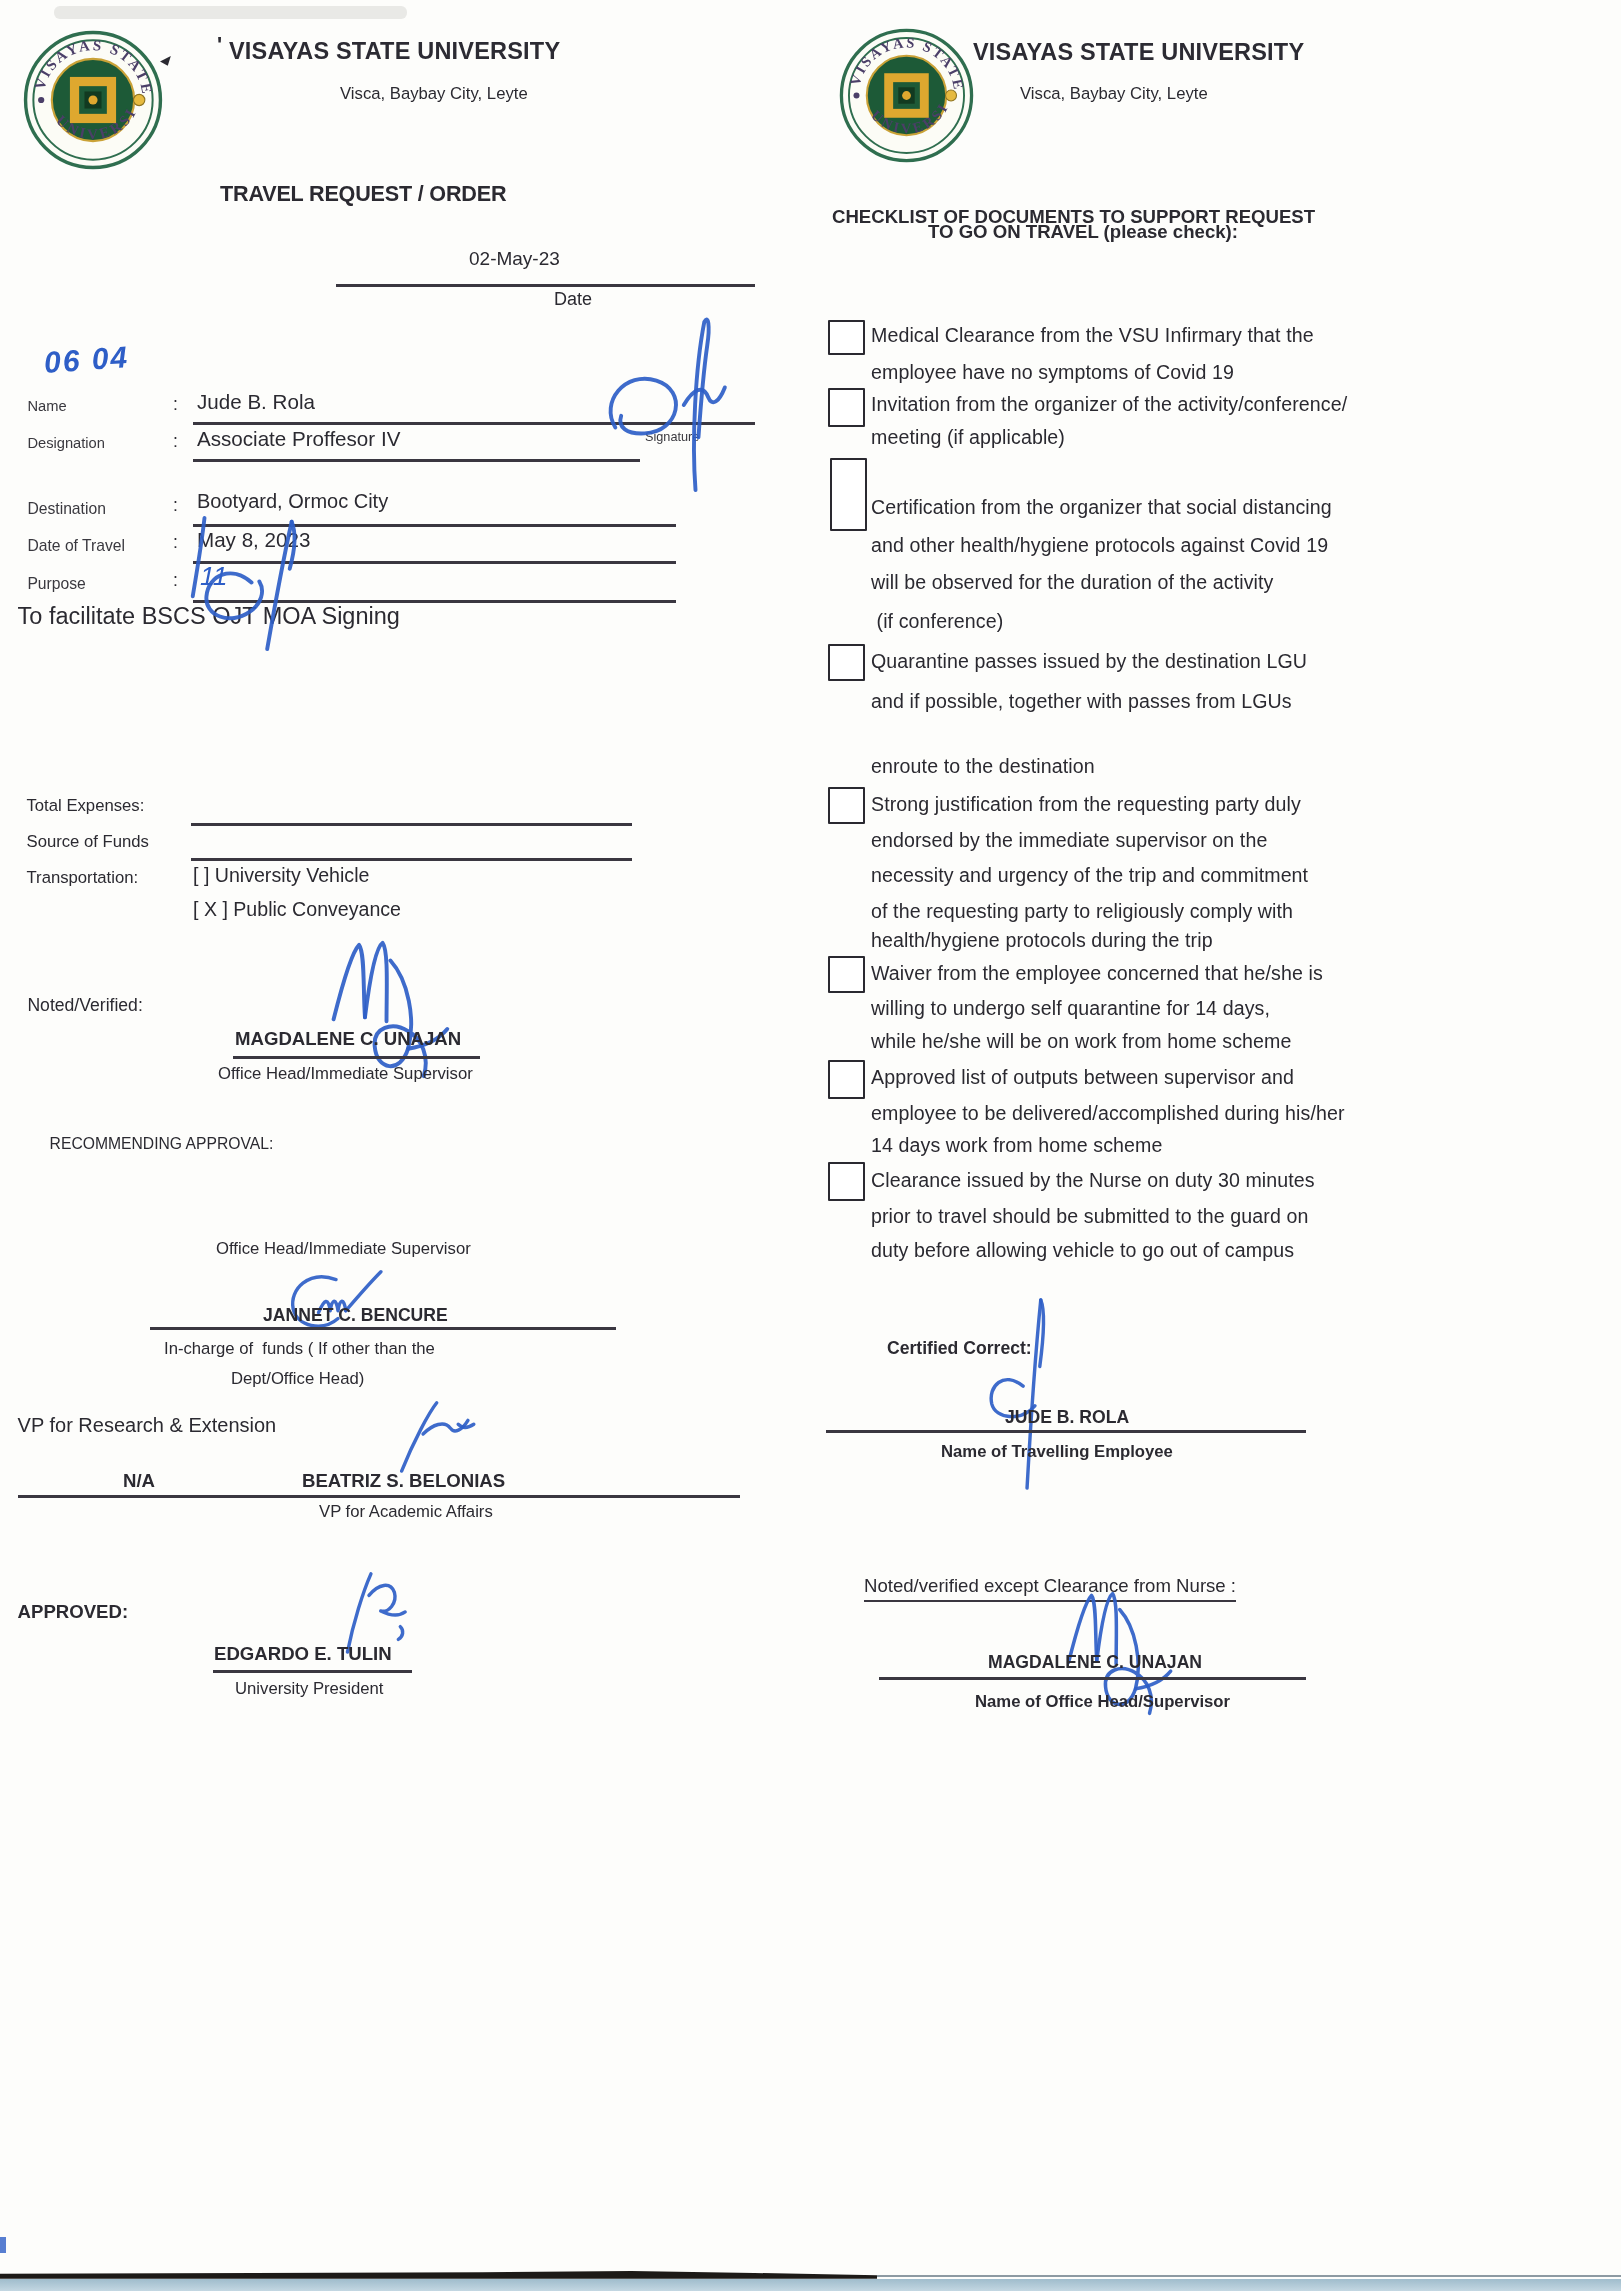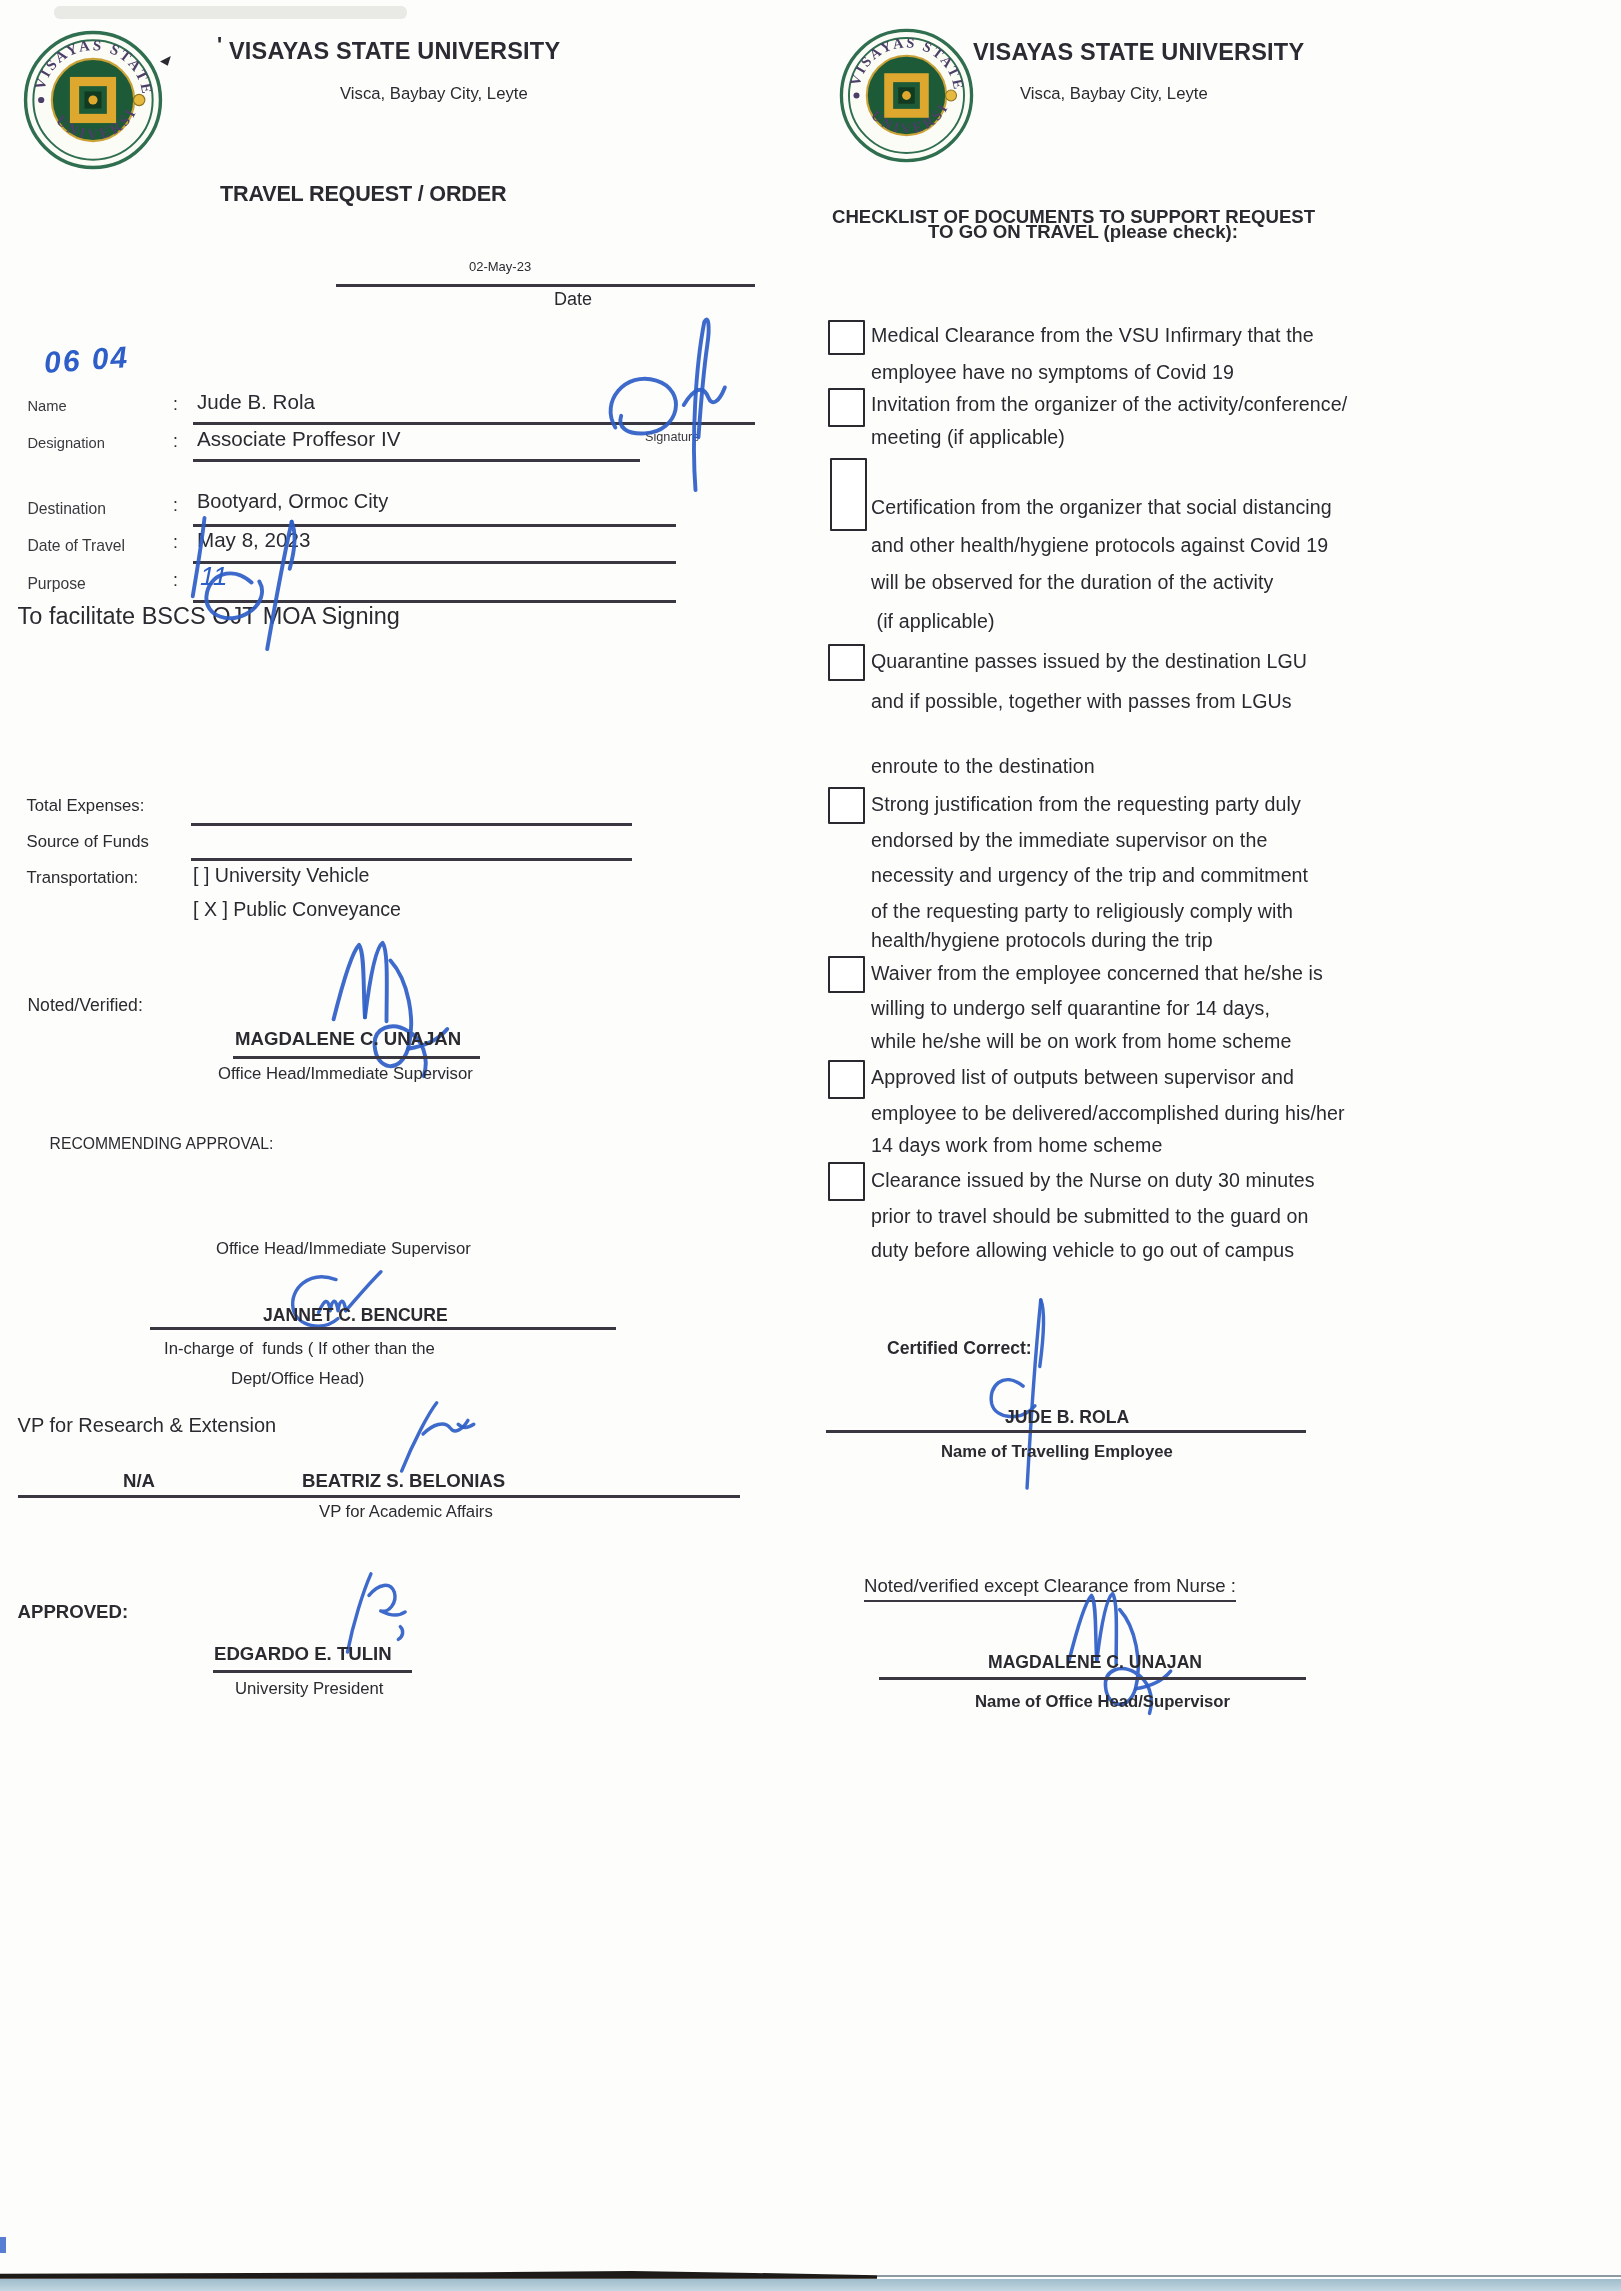--- a/index.html
+++ b/index.html
@@ -44,21 +44,21 @@
   <svg class="abs" style="left:21.6px;top:29px" width="142" height="142" viewBox="0 0 100 100">
       <use href="#seal"></use>
     </svg>
   <div class="abs" style="left:160px;top:56px;width:10.8px;height:9.8px;background:#2b2a31;clip-path:polygon(0 55%,100% 0,72% 100%);"></div>
 
   <div class="abs b" style="left:217px;top:32px;font-size:21.6px;">'</div>
   <div class="abs b" style="left:229px;top:38px;font-size:23.5px;letter-spacing:0.2px;color:#2c2b33;">VISAYAS STATE UNIVERSITY</div>
   <div class="abs" style="left:340px;top:84px;font-size:16.7px;">Visca, Baybay City, Leyte</div>
   <div class="abs b" style="left:220px;top:181px;font-size:21.6px;letter-spacing:-0.2px;">TRAVEL REQUEST / ORDER</div>
 
-  <div class="abs" style="left:469px;top:259px;font-size:13px;">02-May-23</div>
+  <div class="abs" style="left:469px;top:248px;font-size:19px;">02-May-23</div>
   <div class="line" style="left:336px;top:284px;width:419px;"></div>
   <div class="abs" style="left:554px;top:289px;font-size:18px;">Date</div>
 
   <div class="abs ink b" style="left:44px;top:343px;font-size:30px;font-style:italic;transform:rotate(-4deg);letter-spacing:2px;">06 04</div>
 
   <div class="abs" style="left:27.4px;top:398px;font-size:14.7px;color:#3a393f;">Name</div>
   <div class="abs" style="left:173px;top:394px;font-size:17.6px;">:</div>
   <div class="abs" style="left:197px;top:390px;font-size:20.6px;">Jude B. Rola</div>
   <div class="line" style="left:193px;top:422px;width:562px;"></div>
 
@@ -167,21 +167,21 @@
   <div class="cbox" style="left:828px;top:1060px;width:33px;height:35px;"></div>
   <div class="cbox" style="left:828px;top:1162px;width:33px;height:35px;"></div>
 
   <div class="abs cl" style="left:871px;top:324px;">Medical Clearance from the VSU Infirmary that the</div>
   <div class="abs cl" style="left:871px;top:361px;">employee have no symptoms of Covid 19</div>
   <div class="abs cl" style="left:871px;top:393px;">Invitation from the organizer of the activity/conference/</div>
   <div class="abs cl" style="left:871px;top:426px;">meeting (if applicable)</div>
   <div class="abs cl" style="left:871px;top:496px;">Certification from the organizer that social distancing</div>
   <div class="abs cl" style="left:871px;top:534px;">and other health/hygiene protocols against Covid 19</div>
   <div class="abs cl" style="left:871px;top:571px;">will be observed for the duration of the activity</div>
-  <div class="abs cl" style="left:871px;top:610px;"> (if applicable)</div>
+  <div class="abs cl" style="left:871px;top:610px;"> (if conference)</div>
   <div class="abs cl" style="left:871px;top:650px;">Quarantine passes issued by the destination LGU</div>
   <div class="abs cl" style="left:871px;top:690px;">and if possible, together with passes from LGUs</div>
   <div class="abs cl" style="left:871px;top:755px;">enroute to the destination</div>
   <div class="abs cl" style="left:871px;top:793px;">Strong justification from the requesting party duly</div>
   <div class="abs cl" style="left:871px;top:829px;">endorsed by the immediate supervisor on the</div>
   <div class="abs cl" style="left:871px;top:864px;">necessity and urgency of the trip and commitment</div>
   <div class="abs cl" style="left:871px;top:900px;">of the requesting party to religiously comply with</div>
   <div class="abs cl" style="left:871px;top:929px;">health/hygiene protocols during the trip</div>
   <div class="abs cl" style="left:871px;top:962px;">Waiver from the employee concerned that he/she is</div>
   <div class="abs cl" style="left:871px;top:997px;">willing to undergo self quarantine for 14 days,</div>

